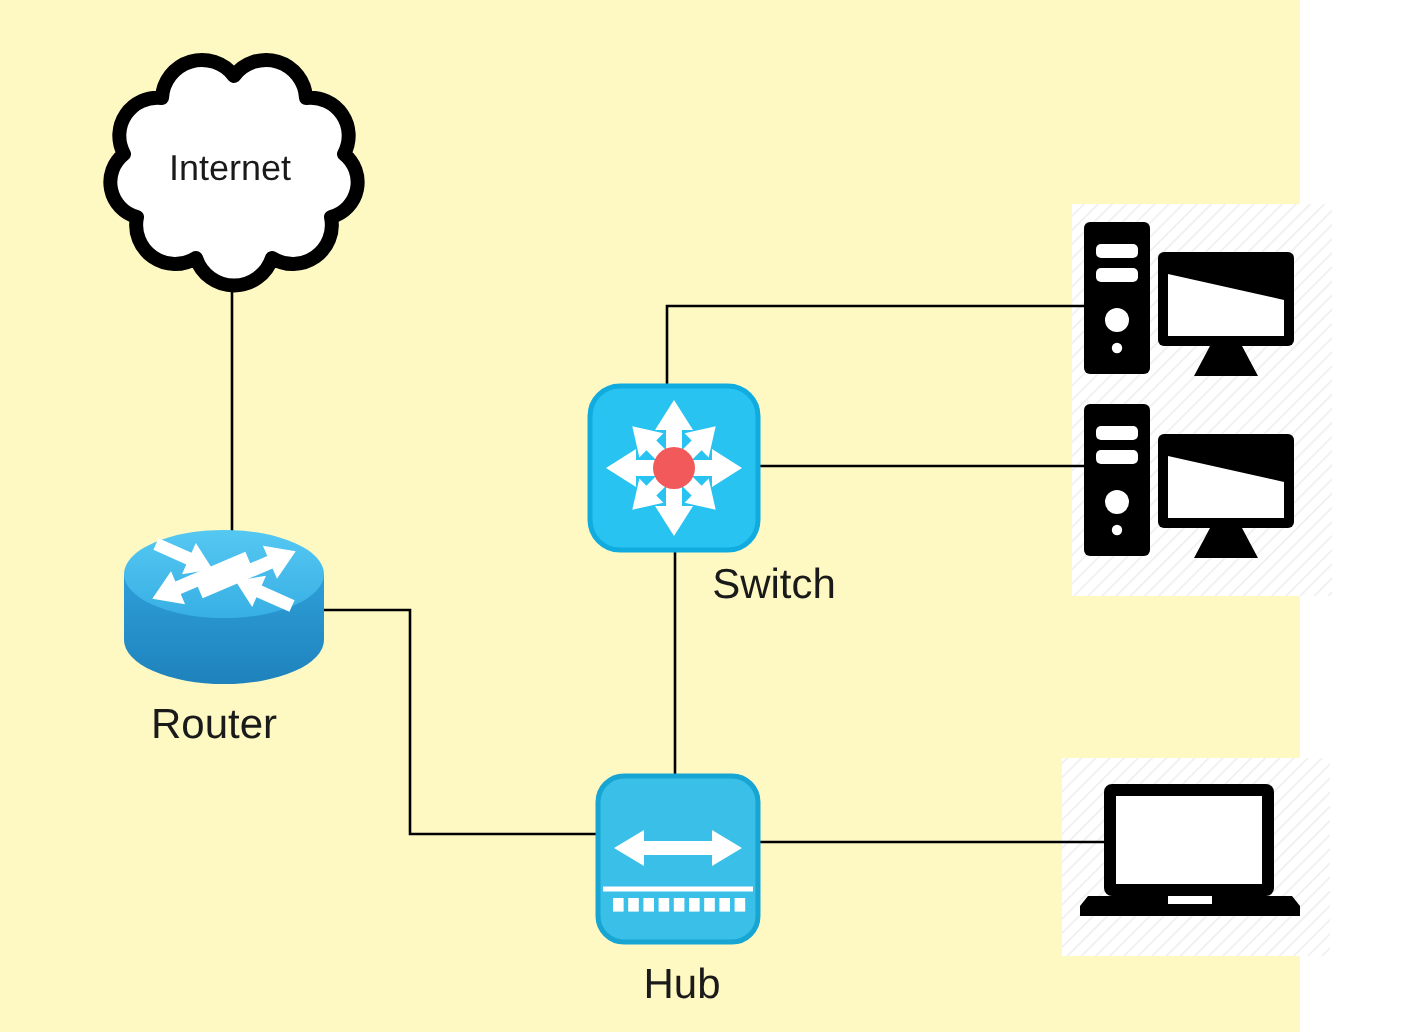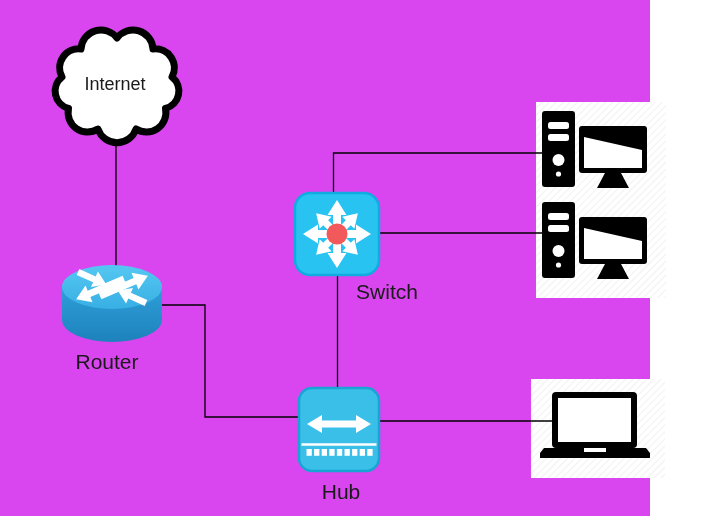--- a/index.html
+++ b/index.html
@@ -1,17 +1,17 @@
 <!DOCTYPE html>
 <html><head>
 <meta charset="utf-8">
 <style>
   html,body{margin:0;padding:0;background:#fff;}
   body{width:702px;height:516px;overflow:hidden;}
-  .canvas{position:relative;width:650px;height:516px;background:#d946ef;}
+  .canvas{position:relative;width:650px;height:516px;background:#fef9c3;}
   svg{display:block;}
   text{font-family:"Liberation Sans", sans-serif;fill:#1a1a1a;}
 </style>
 </head>
 <body>
 
 <div class="canvas">
 <svg width="702" height="516" viewBox="0 0 702 516">
   <defs>
     <linearGradient id="grad-router-top" x1="0" y1="0" x2="0" y2="1">

